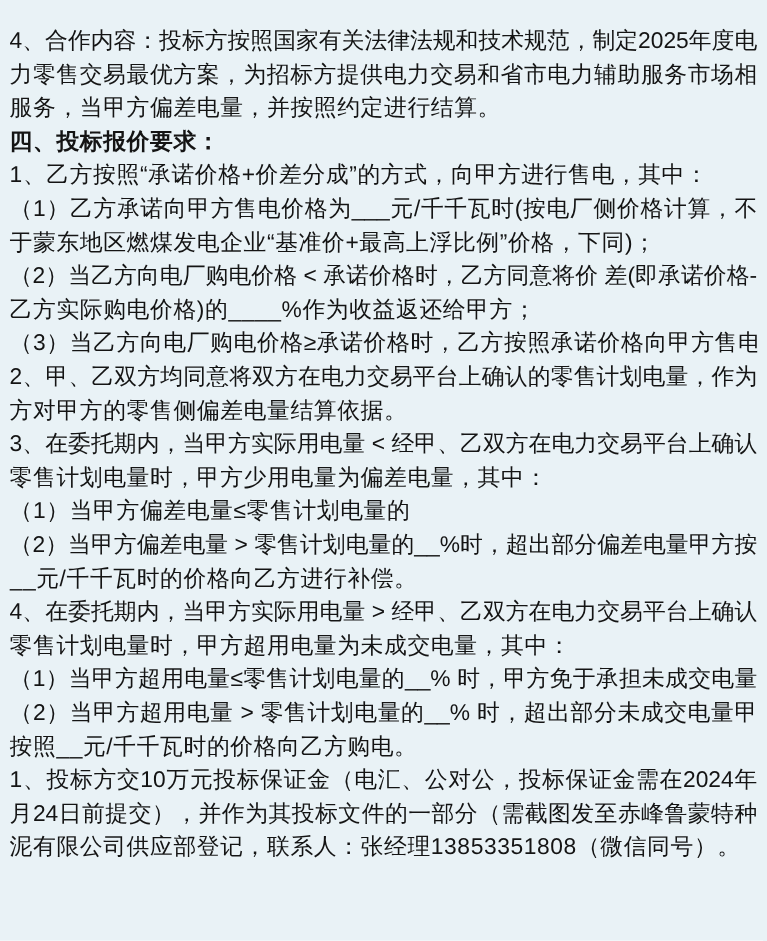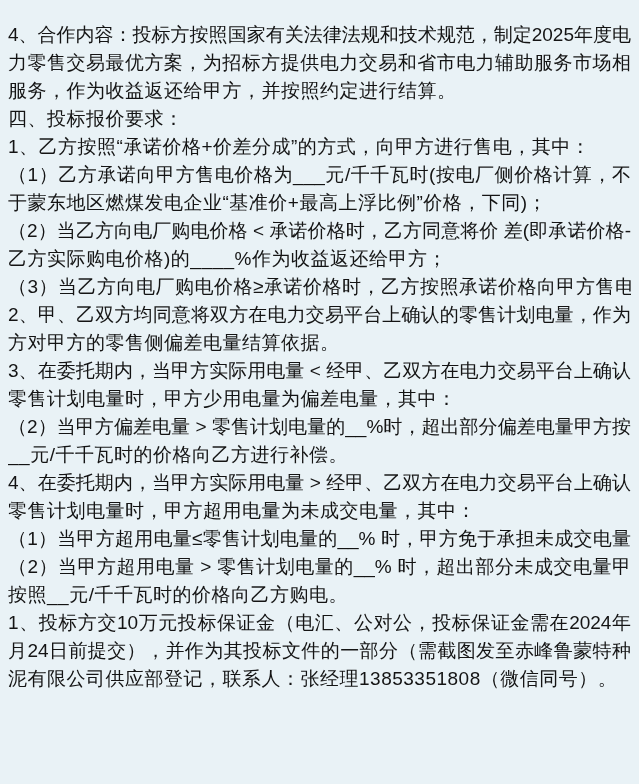--- a/index.html
+++ b/index.html
@@ -29,42 +29,43 @@
     overflow: hidden;
   }
   .doc-line.justify {
     white-space: normal;
     text-align: justify;
     text-align-last: justify;
     text-justify: inter-ideograph;
     letter-spacing: 0;
   }
   .doc-line.bold {
-    font-weight: 400;
+    font-weight: 700;
   }
 </style>
 </head>
 <body>
 
 <div class="page">
   <div id="doc-lines">
       <div class="doc-line justify">4、合作内容：投标方按照国家有关法律法规和技术规范，制定2025年度电</div>
       <div class="doc-line justify">力零售交易最优方案，为招标方提供电力交易和省市电力辅助服务市场相关</div>
-      <div class="doc-line">服务，作为收益返还给甲方，并按照约定进行结算。</div>
+      <div class="doc-line">服务，当甲方偏差电量，并按照约定进行结算。</div>
       <div class="doc-line bold">四、投标报价要求：</div>
       <div class="doc-line">1、乙方按照“承诺价格+价差分成”的方式，向甲方进行售电，其中：</div>
       <div class="doc-line justify">（1）乙方承诺向甲方售电价格为___元/千千瓦时(按电厂侧价格计算，不高</div>
       <div class="doc-line">于蒙东地区燃煤发电企业“基准价+最高上浮比例”价格，下同)；</div>
       <div class="doc-line justify">（2）当乙方向电厂购电价格 &lt; 承诺价格时，乙方同意将价 差(即承诺价格-</div>
       <div class="doc-line">乙方实际购电价格)的____%作为收益返还给甲方；</div>
       <div class="doc-line">（3）当乙方向电厂购电价格≥承诺价格时，乙方按照承诺价格向甲方售电。</div>
       <div class="doc-line justify">2、甲、乙双方均同意将双方在电力交易平台上确认的零售计划电量，作为乙</div>
       <div class="doc-line">方对甲方的零售侧偏差电量结算依据。</div>
       <div class="doc-line justify">3、在委托期内，当甲方实际用电量 &lt; 经甲、乙双方在电力交易平台上确认的</div>
       <div class="doc-line">零售计划电量时，甲方少用电量为偏差电量，其中：</div>
+      <div class="doc-line">（1）当甲方偏差电量≤零售计划电量的</div>
       <div class="doc-line justify">（2）当甲方偏差电量 &gt; 零售计划电量的__%时，超出部分偏差电量甲方按照</div>
       <div class="doc-line">__元/千千瓦时的价格向乙方进行补偿。</div>
       <div class="doc-line justify">4、在委托期内，当甲方实际用电量 &gt; 经甲、乙双方在电力交易平台上确认的</div>
       <div class="doc-line">零售计划电量时，甲方超用电量为未成交电量，其中：</div>
       <div class="doc-line justify">（1）当甲方超用电量≤零售计划电量的__% 时，甲方免于承担未成交电量考</div>
       <div class="doc-line justify">（2）当甲方超用电量 &gt; 零售计划电量的__% 时，超出部分未成交电量甲方</div>
       <div class="doc-line">按照__元/千千瓦时的价格向乙方购电。</div>
       <div class="doc-line justify">1、投标方交10万元投标保证金（电汇、公对公，投标保证金需在2024年11</div>
       <div class="doc-line justify">月24日前提交），并作为其投标文件的一部分（需截图发至赤峰鲁蒙特种水</div>
       <div class="doc-line">泥有限公司供应部登记，联系人：张经理13853351808（微信同号）。</div>

